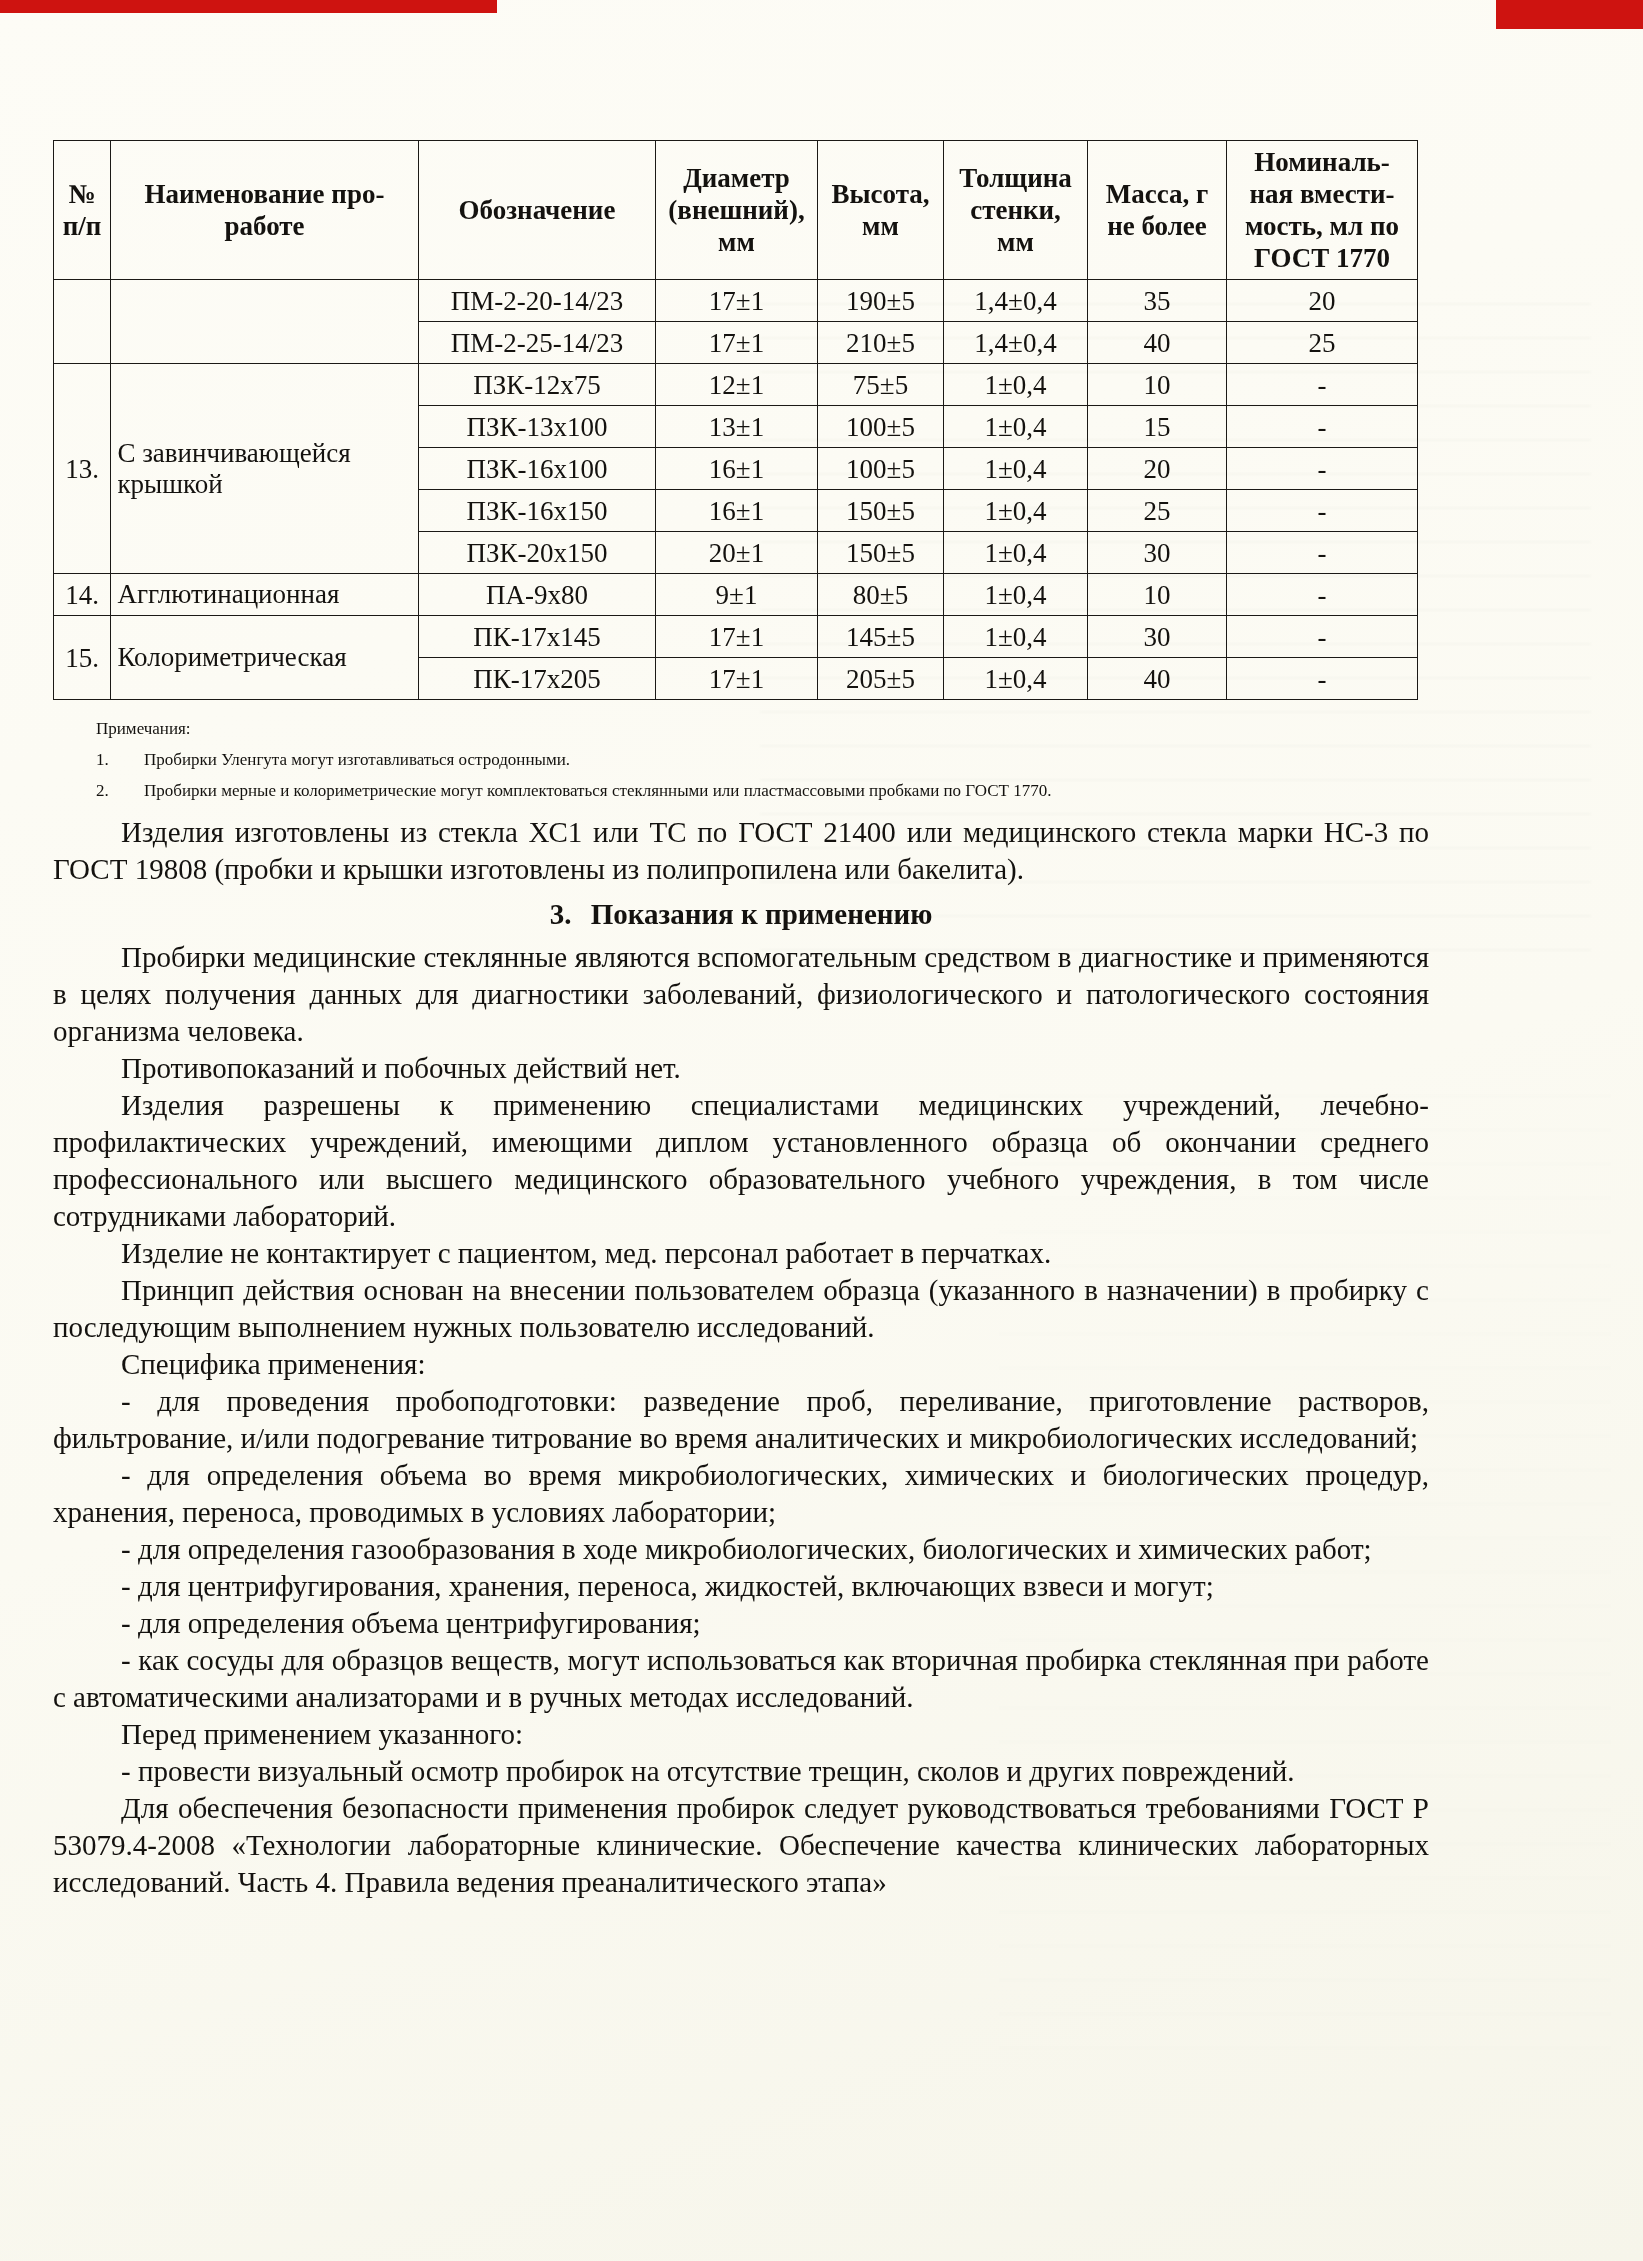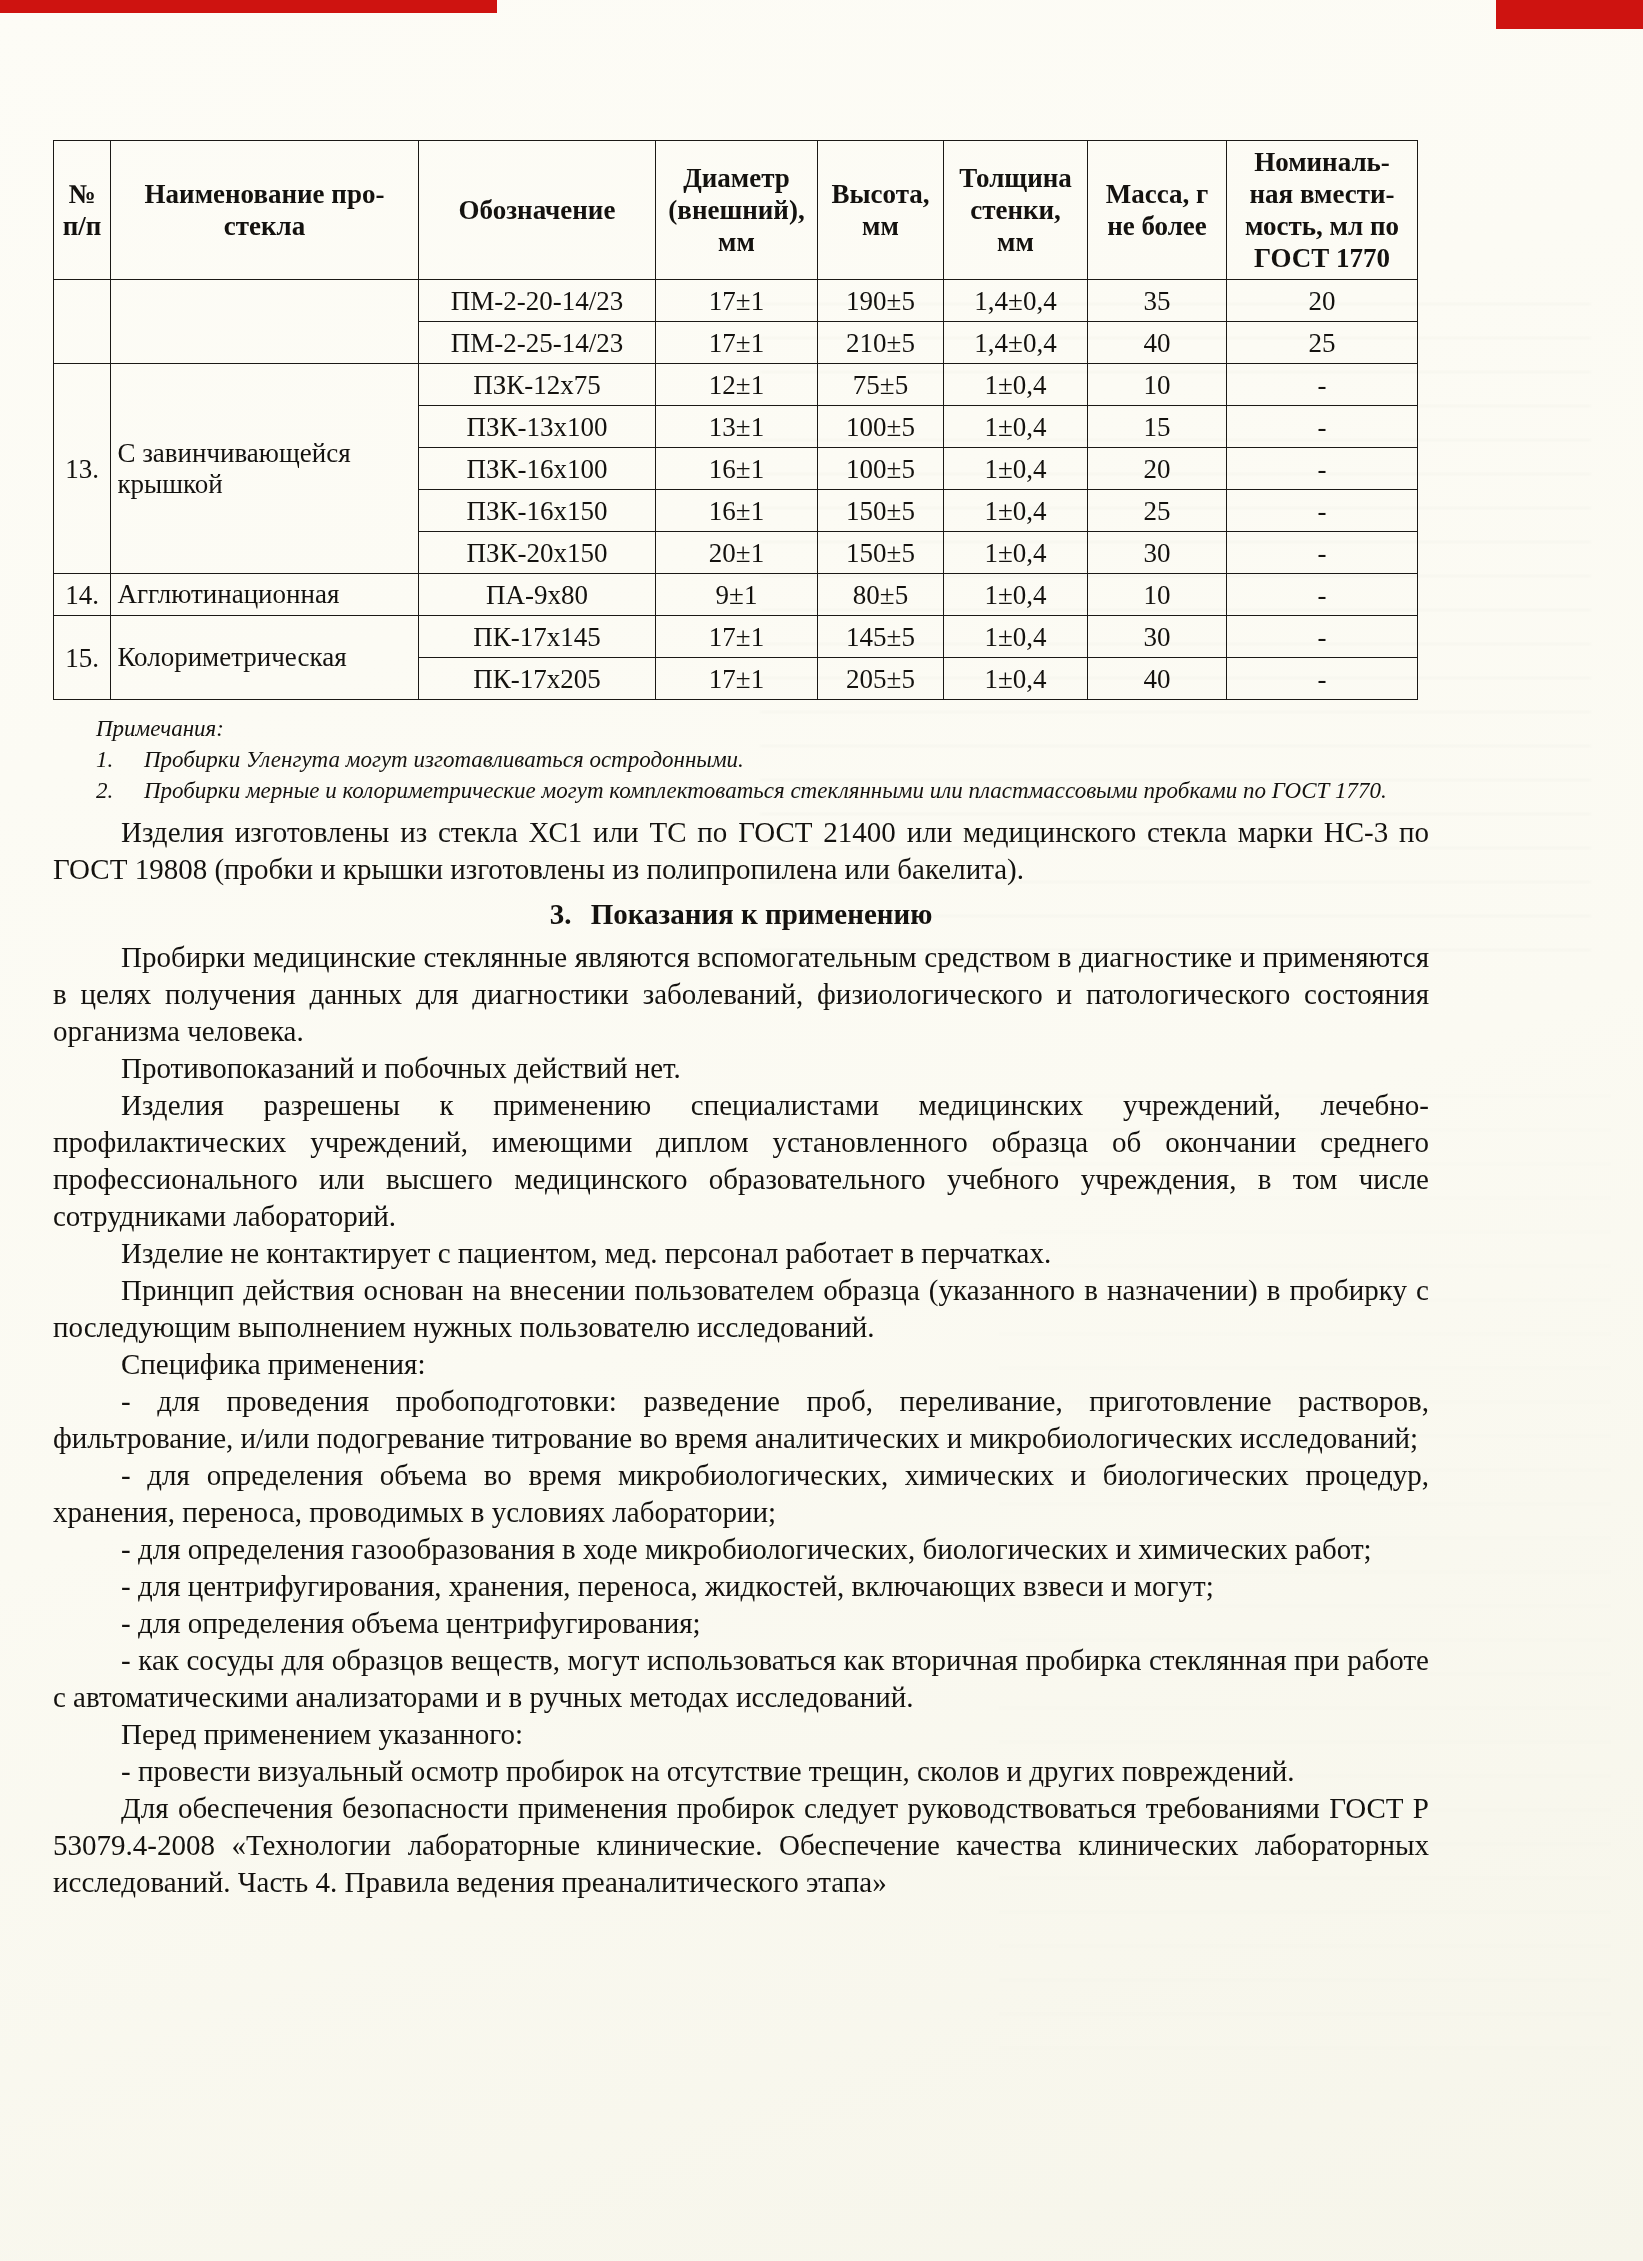--- a/index.html
+++ b/index.html
@@ -41,21 +41,21 @@
     font-weight:700; white-space:pre-line; line-height:32px;
     padding:5.2px 2.6px; text-align:center; vertical-align:middle;
   }
   .spec-table tbody td {
     height:42px; text-align:center; padding:0 3.9px;
     line-height:30px; vertical-align:middle;
   }
   .spec-table td.c-name { text-align:left; padding:1.3px 6.4px; line-height:31px; }
 
   
-  .notes { margin:13px 0 0 43px; font-size:23px; line-height:31px; width:1331px;font-style:italic; }
+  .notes { margin:13px 0 0 43px; font-size:17px; line-height:31px; width:1331px; }
   .note-row { display:flex; }
   .note-num { flex:0 0 48px; }
   .note-text { flex:1; }
 
   
   .body-text { margin-top:7.7px; width:1376px; font-size:29px; line-height:37px; text-align:justify; }
   .para { text-indent:68px; }
   .heading { text-align:center; font-weight:700; font-size:29px; margin:7.7px 0 6.4px; text-indent:0; }
   .heading .title-part { margin-left:19.3px; }
 </style>
@@ -79,21 +79,21 @@
         <col style="width:126px">
           <col style="width:144px">
           <col style="width:139px">
           <col style="width:191px">
       </colgroup>
       <thead>
         <tr>
           <th>№
 п/п</th>
           <th>Наименование про-
-стекла</th>
+работе</th>
           <th>Обозначение</th>
           <th>Диаметр
 (внешний),
 мм</th>
           <th>Высота,
 мм</th>
           <th>Толщина
 стенки,
 мм</th>
           <th>Масса, г

